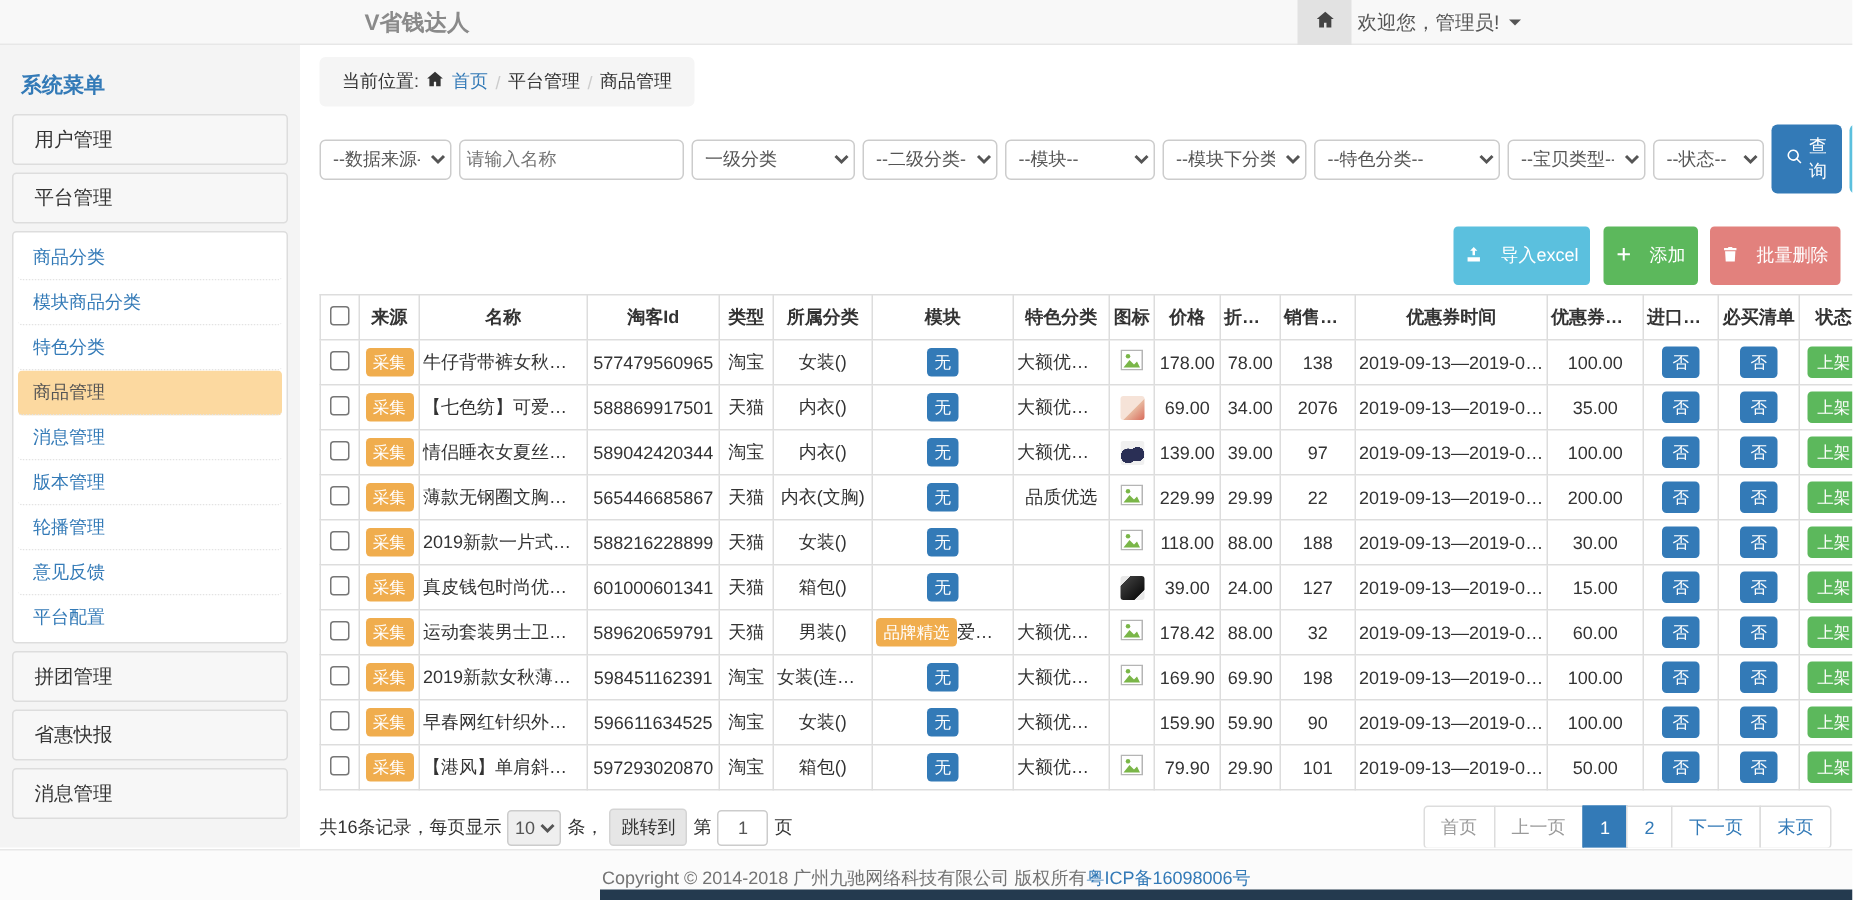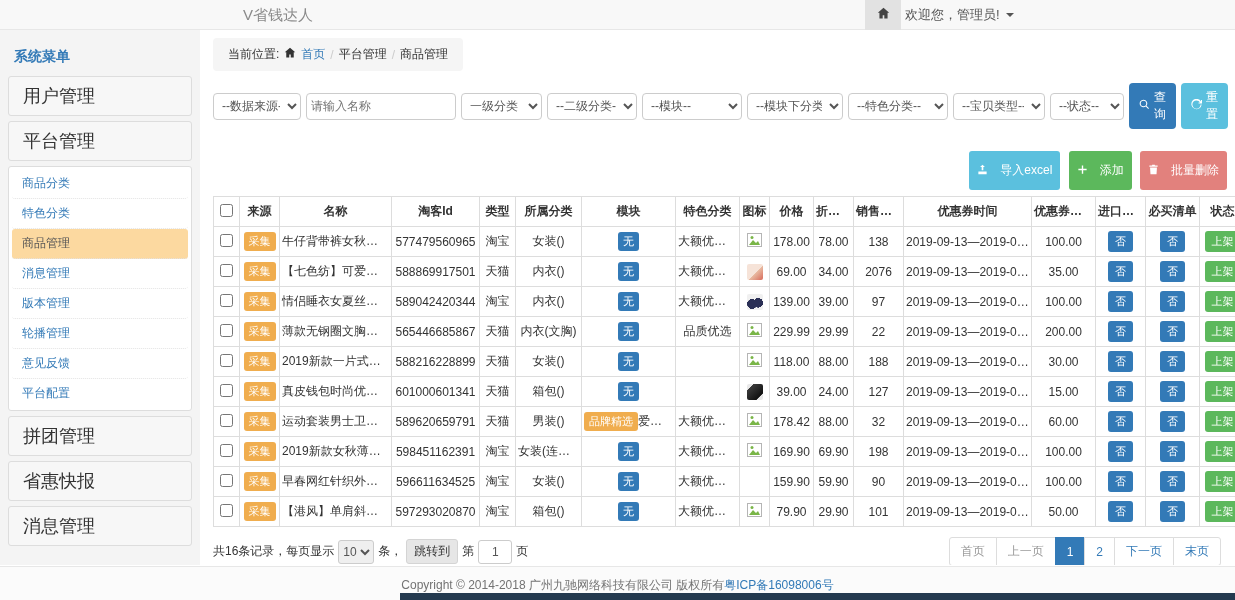--- a/index.html
+++ b/index.html
@@ -1,36 +1,36 @@
 <!DOCTYPE html>
 <html><head>
 <meta charset="utf-8">
 <style>
   * { margin:0; padding:0; box-sizing:border-box; }
   html,body { width:1235px; height:600px; overflow:hidden; background:#fff;
     font-family:"Liberation Sans","DejaVu Sans",sans-serif; font-size:12px; color:#333; position:relative; }
 
   
   .topbar { height:30px; background:#f8f8f8; border-bottom:1px solid #e7e7e7; position:relative; }
-  .topbar-title { position:absolute; left:243px; top:6px; font-size:15px; color:#8a8a8a; }
+  .topbar-title { position:absolute; left:243px; top:6px; font-size:15px; color:#8a8a8a;font-weight:bold; }
   .topbar-right { position:absolute; left:865px; top:0; height:30px; display:flex; align-items:center; }
   .home-btn { width:36px; height:30px; background:#e2e2e2; display:flex; align-items:center; justify-content:center; cursor:pointer; }
   .home-btn svg { width:13px; height:13px; fill:#444; }
   .welcome { padding:0 4px; color:#555; font-size:13px; display:flex; align-items:center; gap:6px; cursor:pointer; }
   .caret { width:0; height:0; border-left:4px solid transparent; border-right:4px solid transparent; border-top:4px solid #555; display:inline-block; }
 
   
   .layout { display:flex; height:535px; }
   .side-col { width:200px; background:#f4f4f4; padding:8px 8px 0 8px; overflow:hidden; }
   .main { flex:1; padding:8px 8px 0 13px; background:#fff; overflow:hidden; }
 
   
   .sidebar-title { color:#337ab7; font-weight:bold; font-size:14px; padding:10px 6px 10px 6px; }
   .menu-section { background:#f7f7f7; border:1px solid #ddd; border-radius:3px; padding:7px 14px; margin-bottom:5px;
-    color:#333; font-size:18px; cursor:pointer; }
+    color:#333; font-size:13px; cursor:pointer; }
   .submenu { background:#fff; border:1px solid #ddd; border-radius:3px; margin-bottom:5px; padding:2px 3px; }
   .submenu-item { display:block; color:#337ab7; font-size:12px; padding:6px 10px; border-bottom:1px dotted #e3e3e3; cursor:pointer; border-radius:3px; }
   .submenu-item:last-child { border-bottom:none; }
   .submenu-item.active { background:#fcd9a0; color:#555; }
 
   
   .breadcrumb { display:inline-flex; align-items:center; gap:5px; background:#f5f5f5; border-radius:4px;
     padding:8px 15px; font-size:12px; color:#333; }
   .breadcrumb svg { width:12px; height:12px; fill:#333; }
   .bc-home { color:#337ab7; cursor:pointer; }
@@ -111,20 +111,21 @@
 
 <div class="layout">
 
   <aside class="side-col">
     <div class="sidebar-title">系统菜单</div>
     <div id="sidebar-menu">
         <div class="menu-section">用户管理</div>
         <div class="menu-section">平台管理</div>
         <div class="submenu">
           <a class="submenu-item">商品分类</a>
+          <a class="submenu-item">模块商品分类</a>
           <a class="submenu-item">特色分类</a>
           <a class="submenu-item active">商品管理</a>
           <a class="submenu-item">消息管理</a>
           <a class="submenu-item">版本管理</a>
           <a class="submenu-item">轮播管理</a>
           <a class="submenu-item">意见反馈</a>
           <a class="submenu-item">平台配置</a>
         </div>
         <div class="menu-section">拼团管理</div>
         <div class="menu-section">省惠快报</div>
@@ -142,25 +143,25 @@
       <span class="bc-sep">/</span>
       <span>平台管理</span>
       <span class="bc-sep">/</span>
       <span>商品管理</span>
     </div>
 
     <div class="filters">
       <select style="width:88px"><option>--数据来源--</option></select>
       <input type="text" class="f-input" placeholder="请输入名称" style="">
       <span id="filter-selects" style="display:flex;gap:5px">
-          <select style="width: 81px;"><option>一级分类</option></select>
+          <select style="width: 109px;"><option>一级分类</option></select>
           <select style="width: 90px;"><option>--二级分类--</option></select>
           <select style="width: 100px;"><option>--模块--</option></select>
           <select style="width: 96px;"><option>--模块下分类--</option></select>
-          <select style="width: 100px;"><option>--特色分类--</option></select>
+          <select style="width: 124px;"><option>--特色分类--</option></select>
           <select style="width: 92px;"><option>--宝贝类型--</option></select>
           <select style="width: 74px;"><option>--状态--</option></select>
         </span>
       <button class="btn btn-search">
         <span><svg viewBox="0 0 16 16">
               <path d="M6.5 1a5.5 5.5 0 014.38 8.83l3.64 3.64-1.05 1.05-3.64-3.64A5.5 5.5 0 116.5 1zm0 1.5a4 4 0 100 8 4 4 0 000-8z"></path>
             </svg></span>
         <span>查询</span>
       </button>
       <button class="btn btn-reset">

